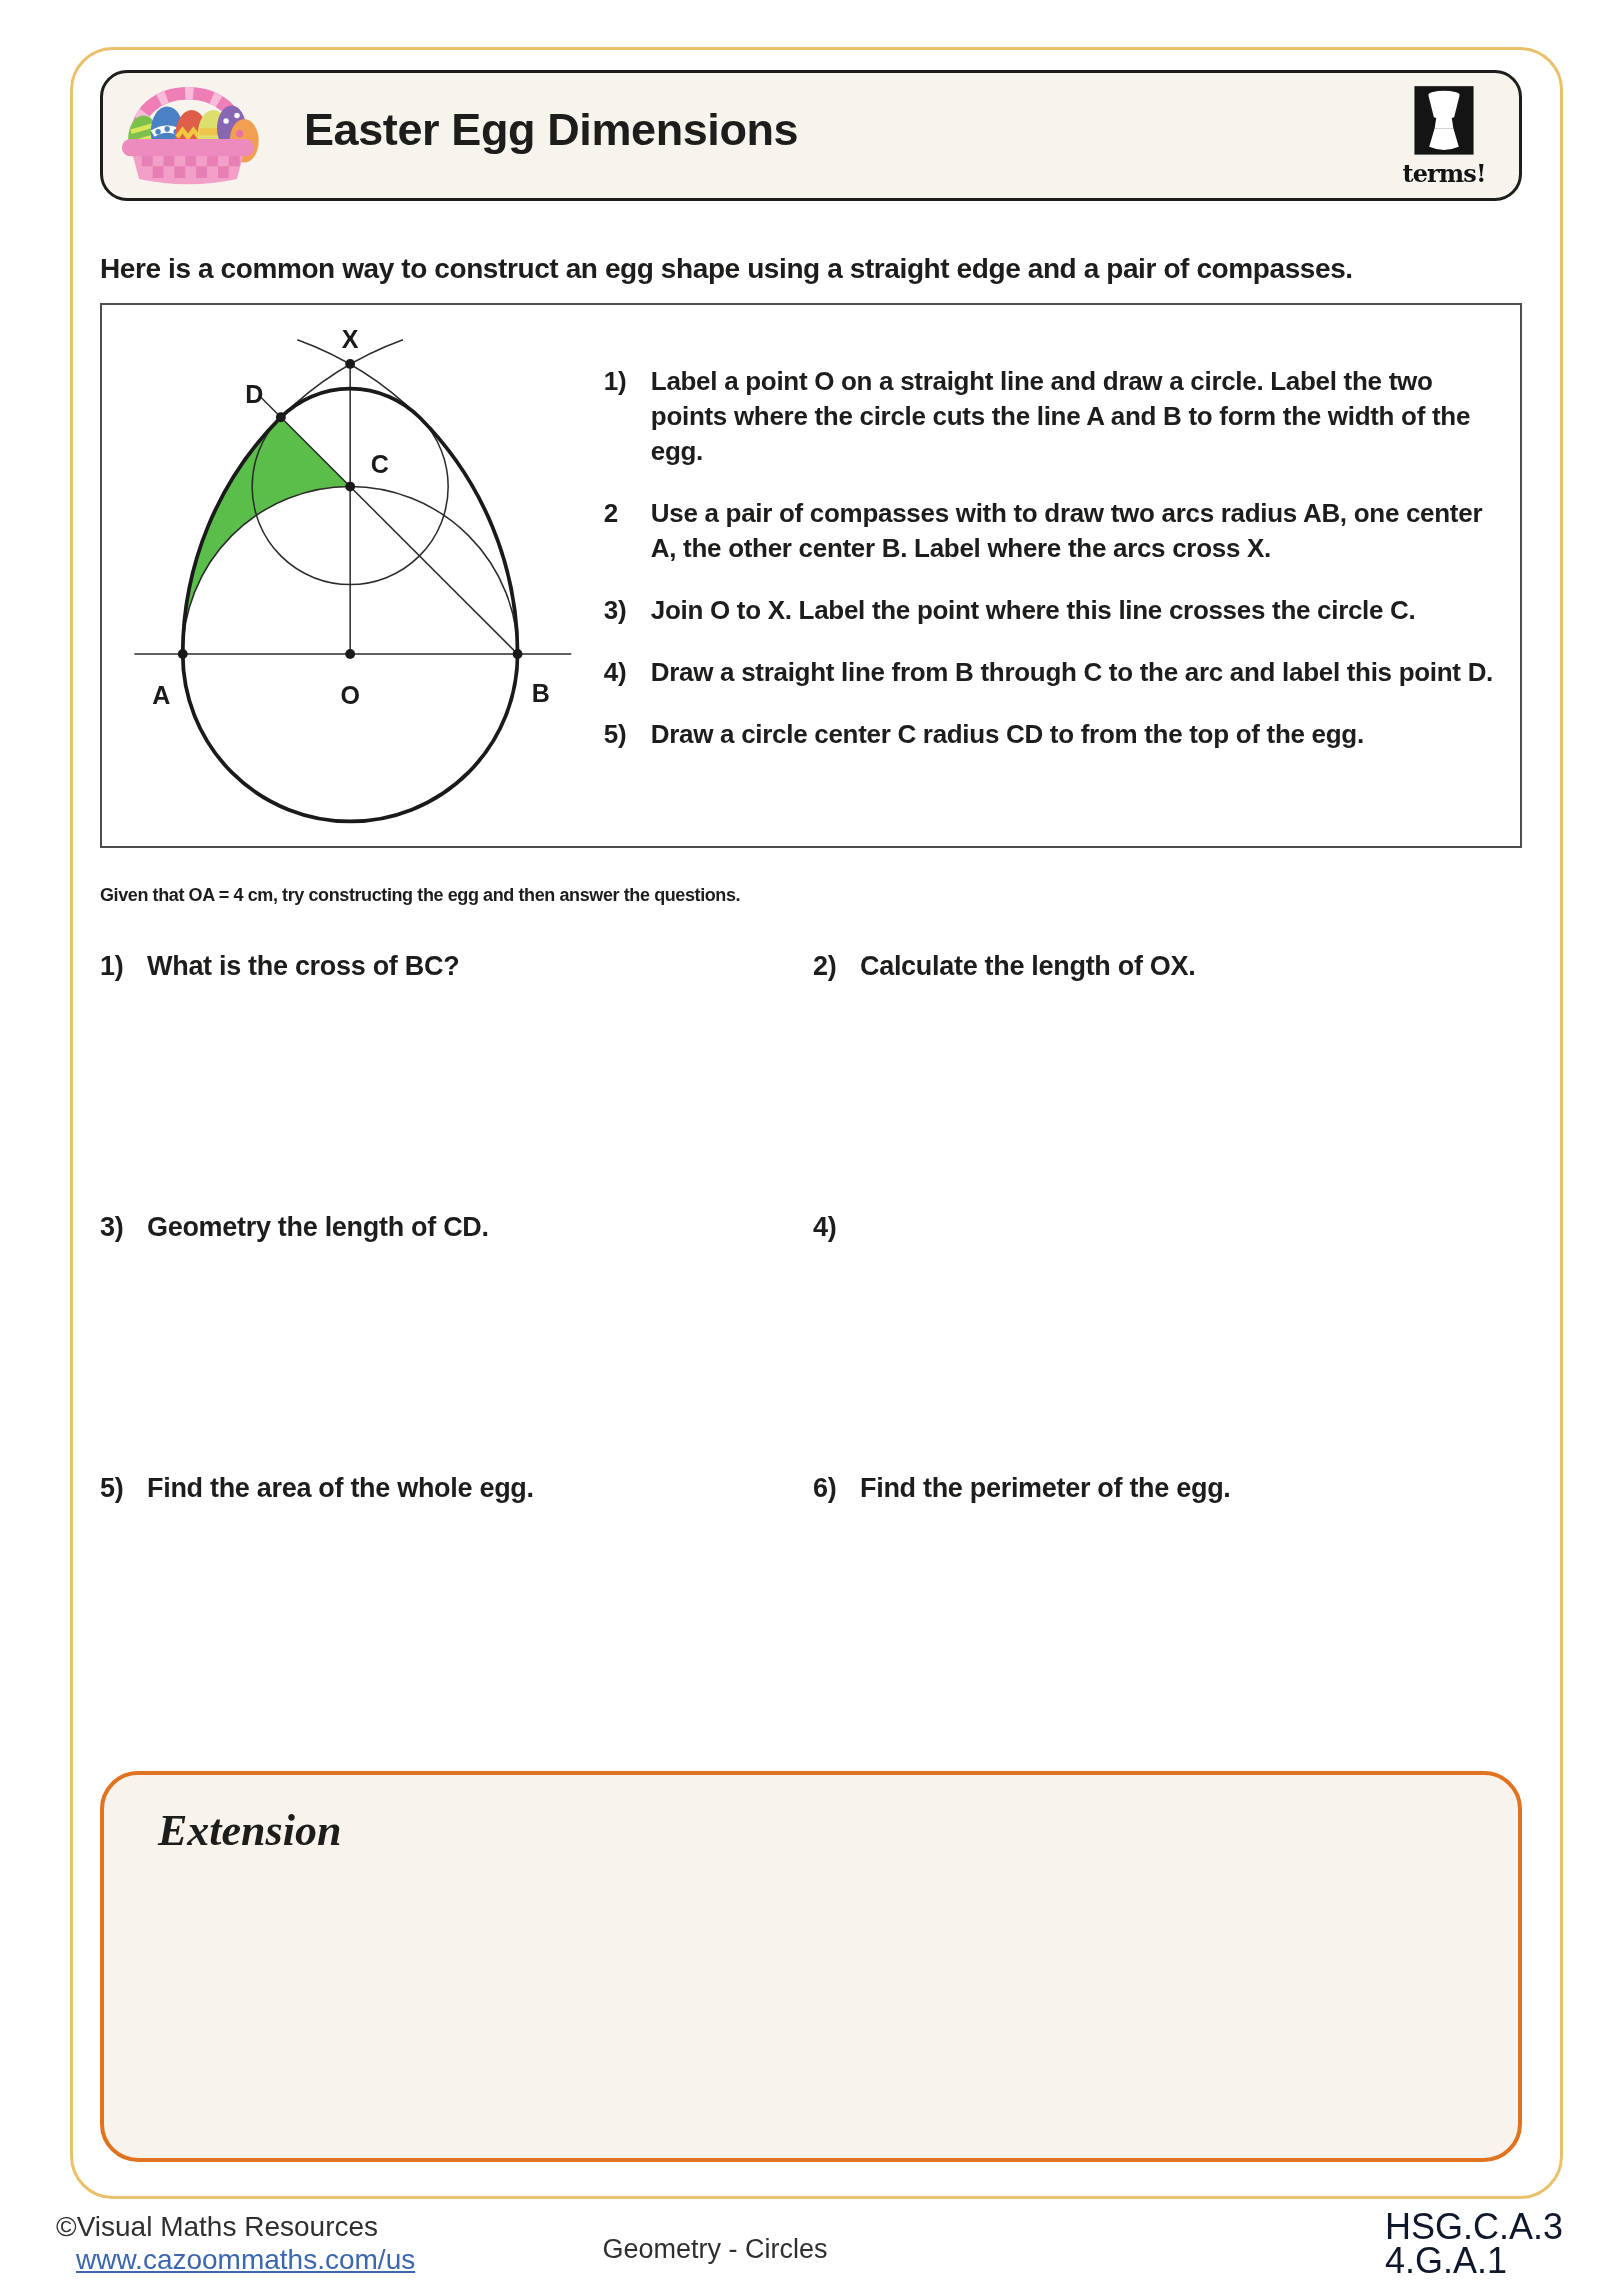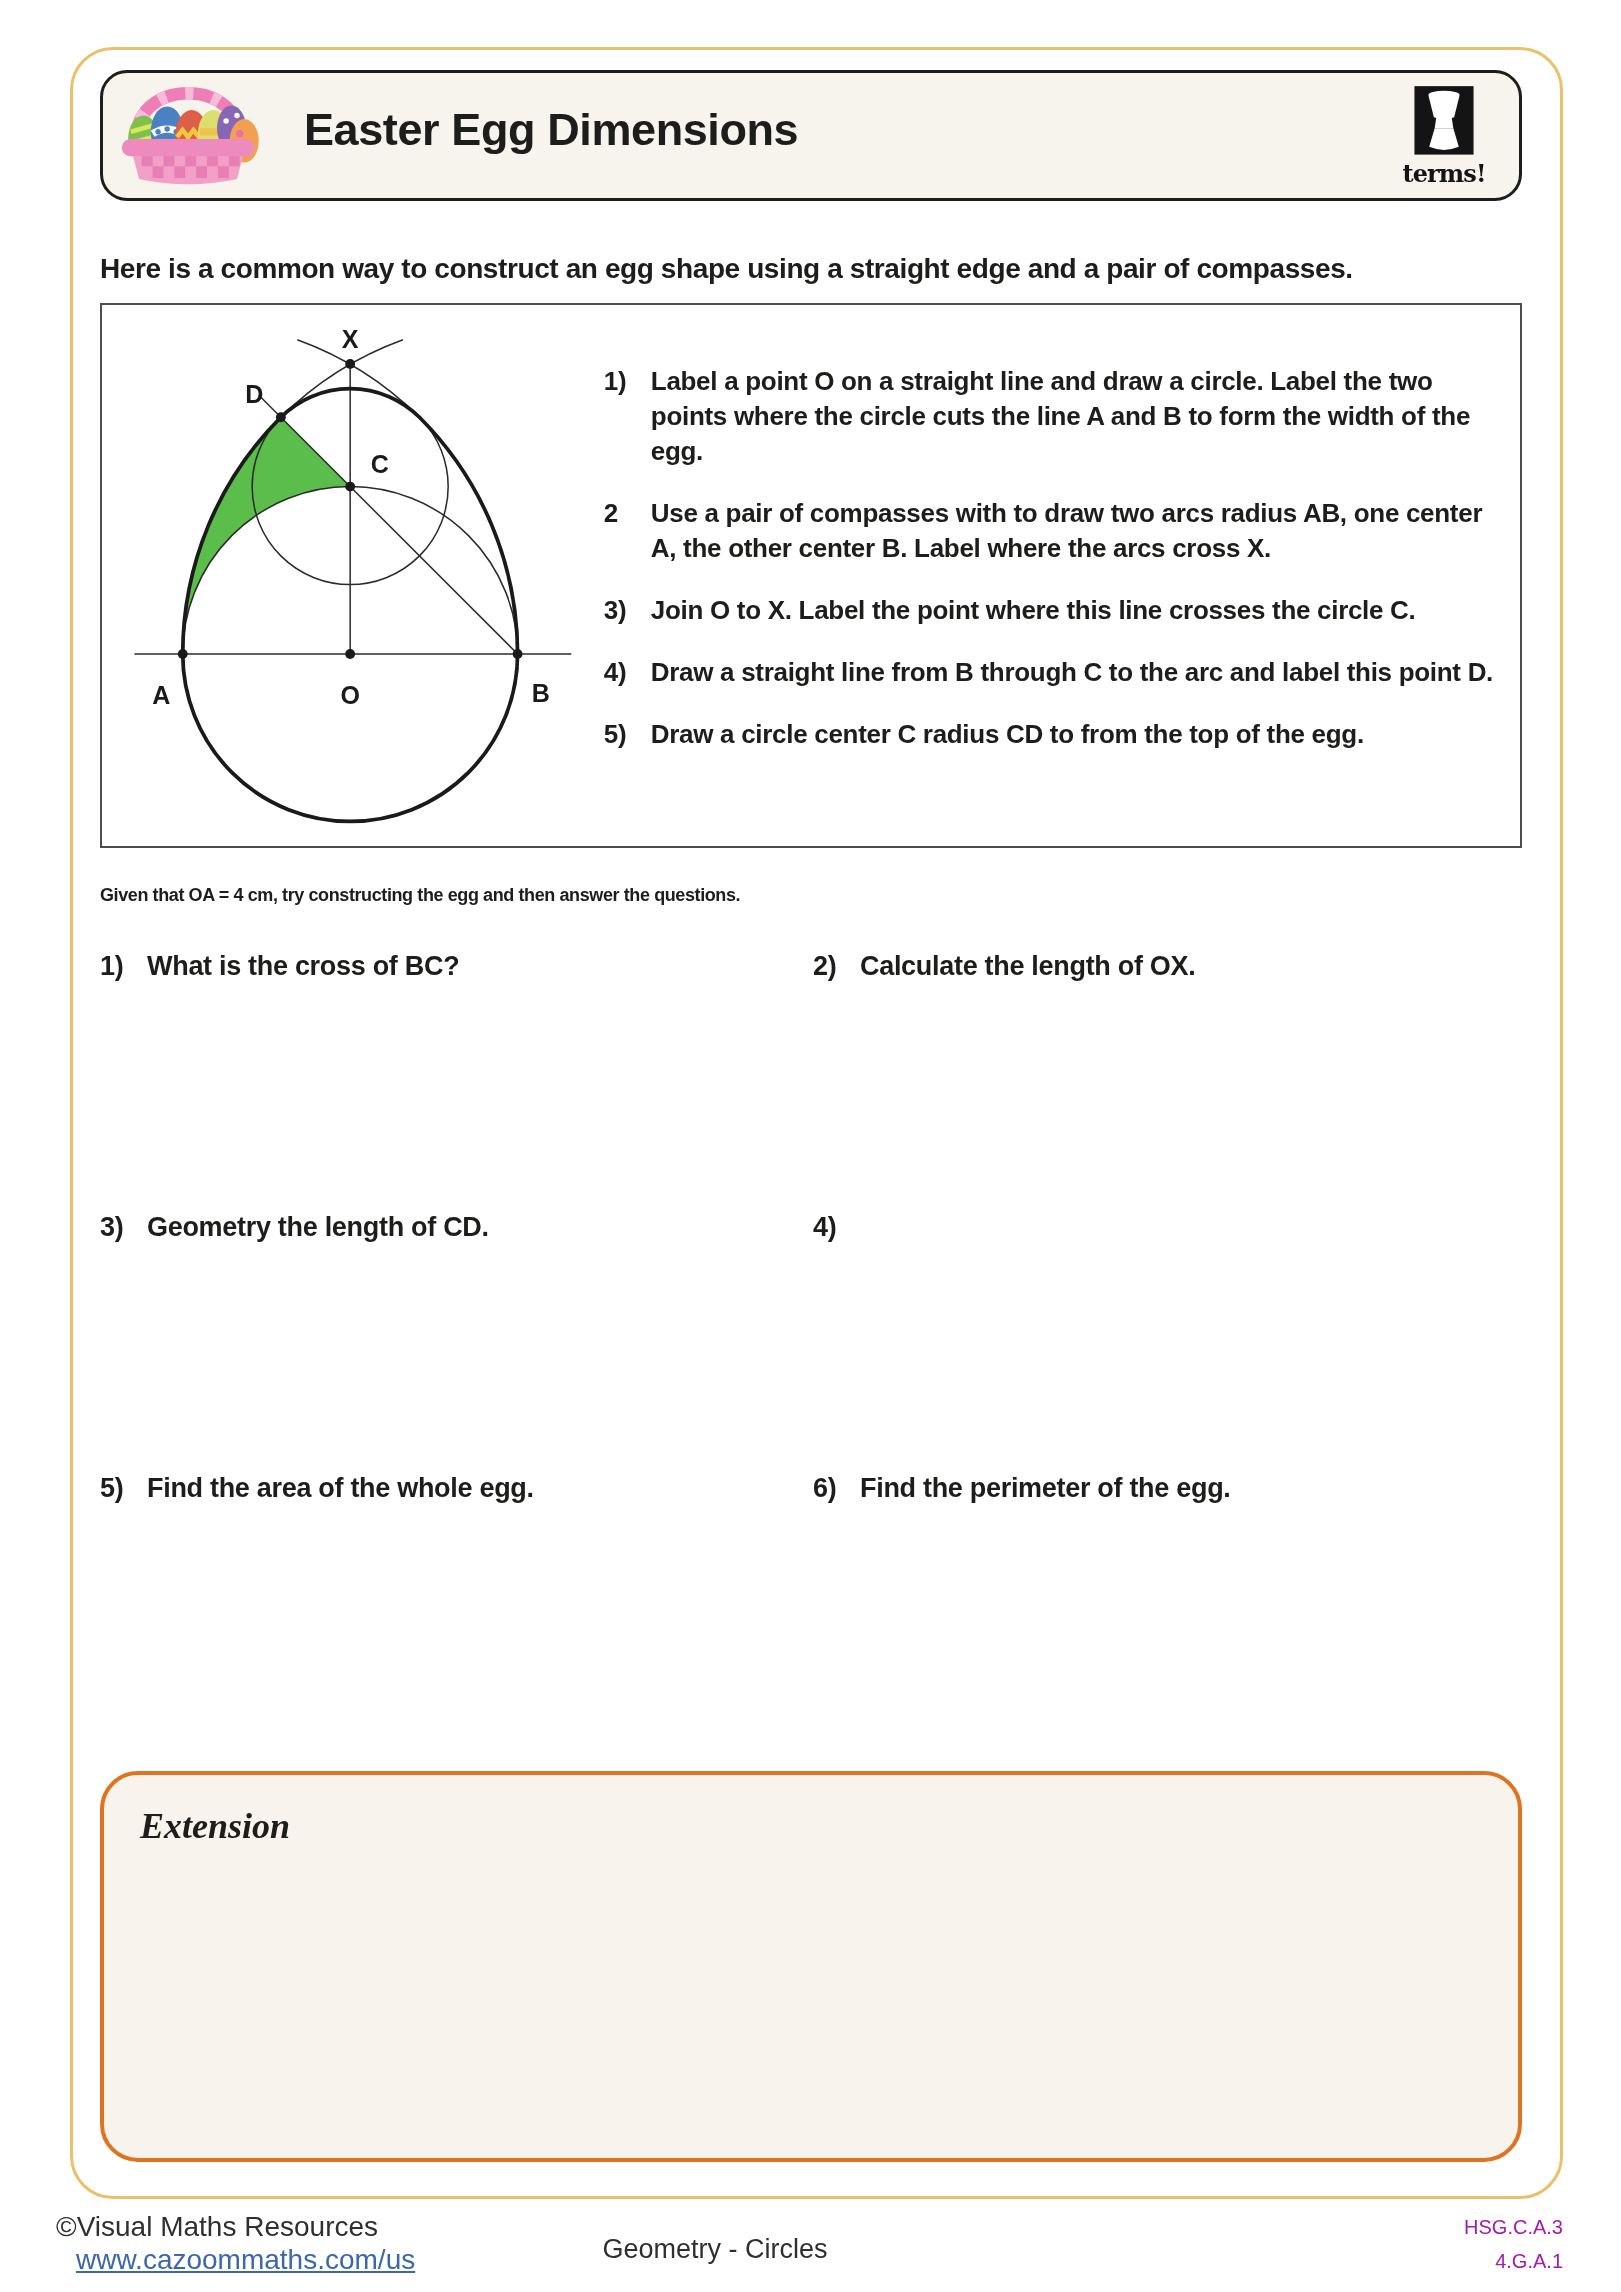--- a/index.html
+++ b/index.html
@@ -50,33 +50,33 @@
     display:grid;grid-template-columns:713px 1fr;grid-auto-rows:261px;
   }
   .question{display:flex;font-size:27px;font-weight:bold;letter-spacing:-0.3px;align-items:flex-start;}
   .q-num{flex:none;width:47px;}
   
   .extension-box{
     left:100px;top:1771px;width:1422px;height:391px;box-sizing:border-box;
     background:#F8F3EC;border:4.5px solid #E0731F;border-radius:38px;
   }
   .extension-title{
-    position:absolute;left:36px;top:30px;
-    font-family:"Liberation Serif",serif;font-style:italic;font-weight:bold;font-size:36px;
+    position:absolute;left:54px;top:30px;
+    font-family:"Liberation Serif",serif;font-style:italic;font-weight:bold;font-size:44px;
   }
   .extension-body{
     position:absolute;left:38px;top:104px;width:1325px;
     font-size:28px;font-weight:bold;line-height:41px;letter-spacing:-0.3px;
   }
   .mvar{font-family:"DejaVu Serif",serif;font-style:italic;font-weight:bold;font-size:29px;}
   
   .footer-left{left:56px;top:2210px;font-size:28px;color:#2f2f2f;line-height:33px;}
   .footer-link{color:#3C67AE;text-decoration:underline;cursor:pointer;margin-left:20px;}
   .footer-center{left:0;top:2234px;width:1430px;text-align:center;font-size:27px;color:#2f2f2f;}
-  .footer-right{right:59px;top:2210px;text-align:right;font-size:20px;color:#a21caf;line-height:34px;}
+  .footer-right{right:59px;top:2210px;font-size:36px;color:#0f172a;line-height:34px;}
   svg text{font-family:"Liberation Sans",sans-serif;}
 </style>
 </head>
 <body>
 
 <div class="abs page-frame"></div>
 
 <div class="abs header-box"></div>
 
 <svg class="abs basket" viewBox="0 0 170 150">

